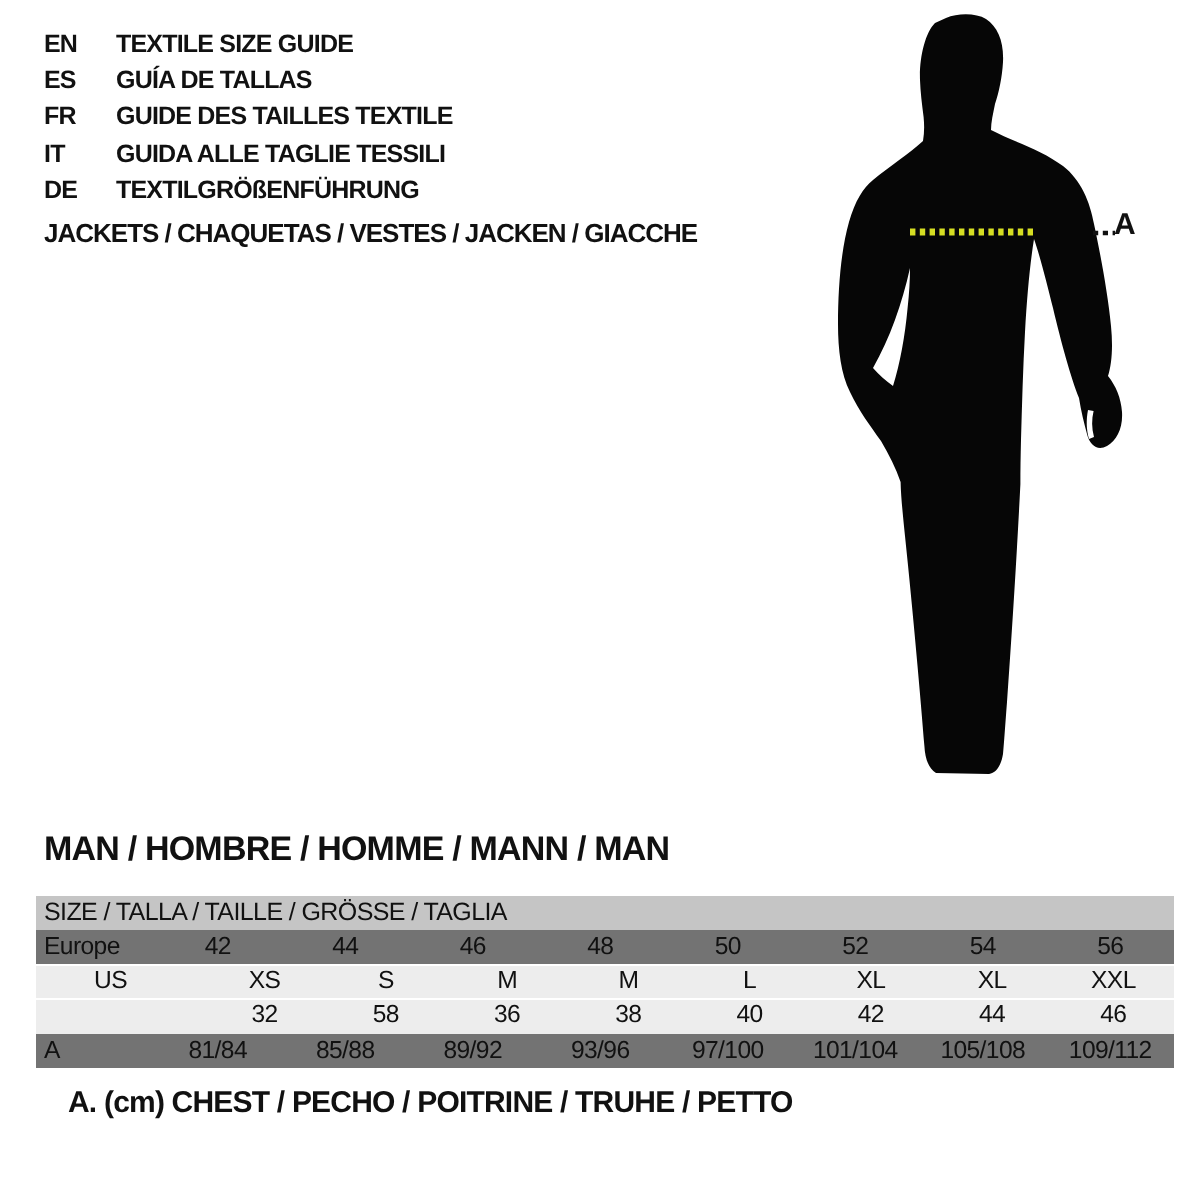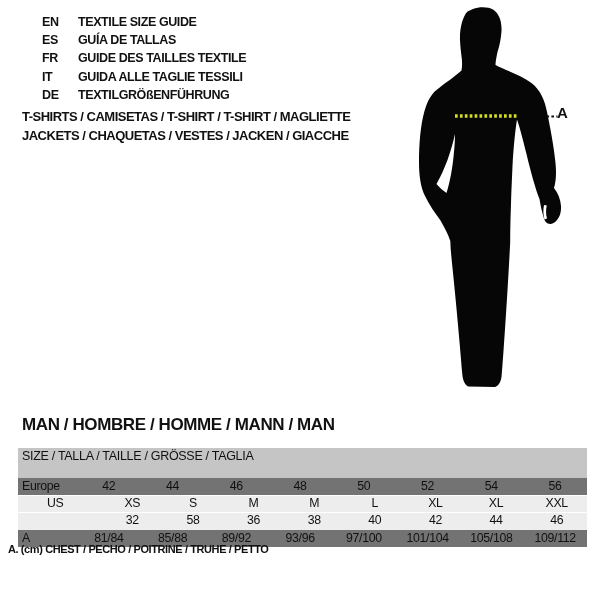--- a/index.html
+++ b/index.html
@@ -2,40 +2,40 @@
 <html style="--accent-yellow: #d6de23; --header-gray: #c5c5c5; --row-gray: #ededed; --silhouette: #060606; --ink: #111111;"><head>
 <meta charset="utf-8">
 <style>
   html,body{margin:0;padding:0;background:#fff;}
   .canvas{
     position:relative;width:600px;height:600px;background:#ffffff;overflow:hidden;
     font-family:"Liberation Sans", sans-serif;color:var(--ink,#111);
   }
   
   .lang-list{position:absolute;left:22px;top:13px;}
-  .lang-row{display:flex;line-height:18.2px;font-size:12.5px;font-weight:700;letter-spacing:-0.4px;margin-left:20px;}
+  .lang-row{display:flex;line-height:18.2px;font-size:12.5px;font-weight:700;letter-spacing:-0.4px;}
   .lang-code{width:36px;flex:0 0 36px;}
   
   .cat-list{position:absolute;left:22px;top:108px;}
   .cat-line{font-size:13px;line-height:18.6px;font-weight:700;letter-spacing:-0.5px;white-space:nowrap;}
   
   .figure-wrap{position:absolute;left:418px;top:6px;width:170px;height:386px;}
   .figure-wrap svg{position:absolute;left:0;top:0;}
   .measure-label{position:absolute;left:139px;top:98px;font-size:15px;font-weight:600;letter-spacing:0;}
   
   .section-title{position:absolute;left:22px;top:415px;font-size:17px;font-weight:700;letter-spacing:-0.4px;}
   
   .size-table{position:absolute;left:18px;top:448px;width:569px;font-size:12.3px;letter-spacing:-0.3px;}
-  .t-header{background:var(--header-gray,#c5c5c5);height:30px;line-height:16.5px;padding-left:4px;font-size:12.5px;}
+  .t-header{background:var(--header-gray,#c5c5c5);height:17px;line-height:16.5px;padding-left:4px;font-size:12.5px;}
   .t-row{display:flex;height:17.2px;line-height:17.2px;background:#737373;}
   .t-row.shaded{background:var(--row-gray,#ededed);box-shadow:inset 0 1px 0 #ffffff;padding-left:25px;}
   .t-label{flex:0 0 55px;padding-left:4px;}
   .t-cell{flex:1;text-align:center;}
   
-  .footnote{position:absolute;left:8px;top:543px;font-size:11px;font-weight:700;letter-spacing:-0.4px;}
+  .footnote{position:absolute;left:34px;top:543px;font-size:15px;font-weight:700;letter-spacing:-0.4px;}
 </style>
 </head>
 <body>
 
 <div class="canvas">
 
   <div class="lang-list">
   <div class="lang-row">
     <span class="lang-code">EN</span>
     <span class="lang-title">TEXTILE SIZE GUIDE</span>
@@ -56,21 +56,20 @@
     <span class="lang-title">GUIDA ALLE TAGLIE TESSILI</span>
   </div>
 
   <div class="lang-row">
     <span class="lang-code">DE</span>
     <span class="lang-title">TEXTILGRÖßENFÜHRUNG</span>
   </div>
 </div>
 
   <div class="cat-list">
-      <div class="cat-line">T-SHIRTS / CAMISETAS / T-SHIRT / T-SHIRT / MAGLIETTE</div>
       <div class="cat-line">JACKETS / CHAQUETAS / VESTES / JACKEN / GIACCHE</div>
     </div>
 
   <div class="figure-wrap">
     <svg width="170" height="386" viewBox="0 0 170 386">
       <path style="fill:var(--silhouette,#060606)" d="
         M 55,3
         C 61,0.5 70,0.5 75,3.5
         C 81,7.5 84,15 83.5,25
         C 83,33 81.5,40 79.5,46

